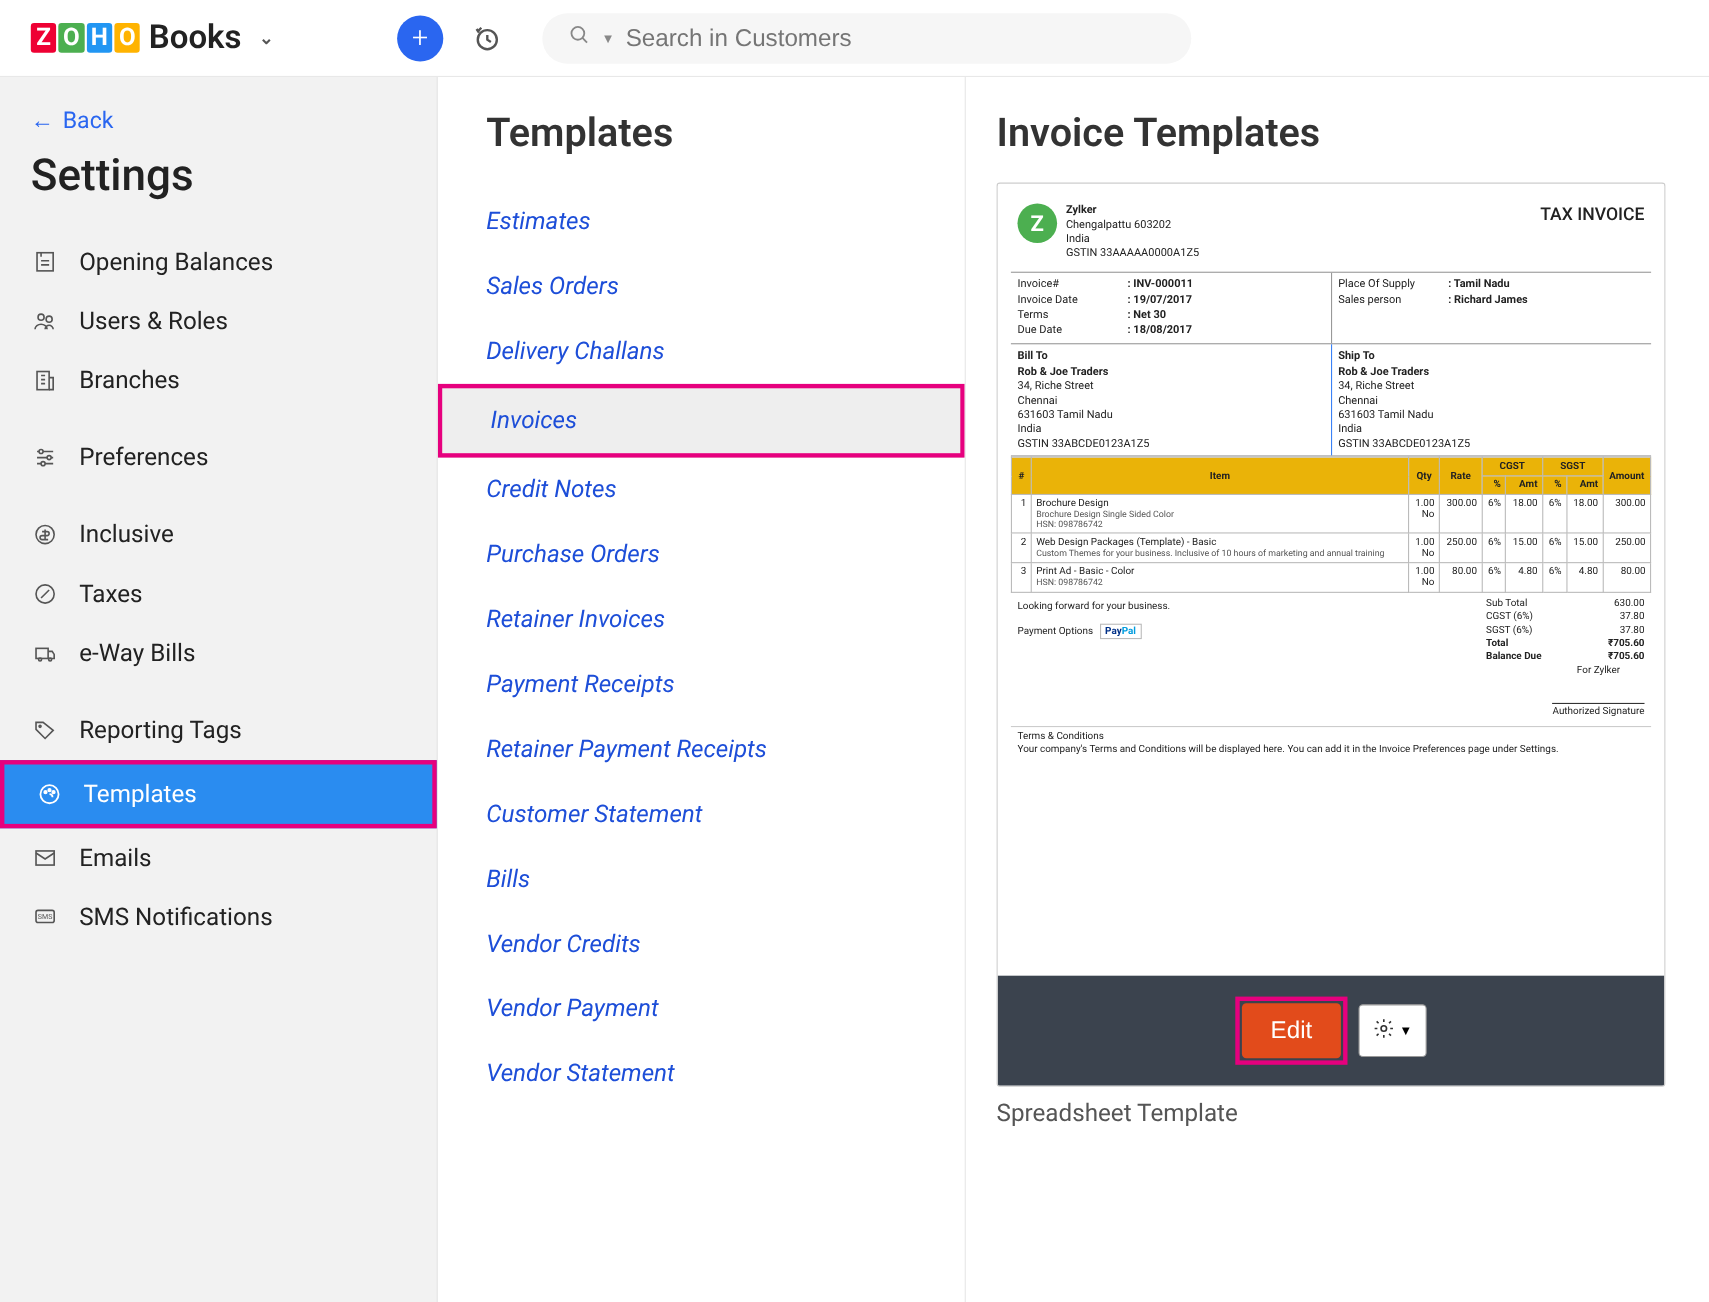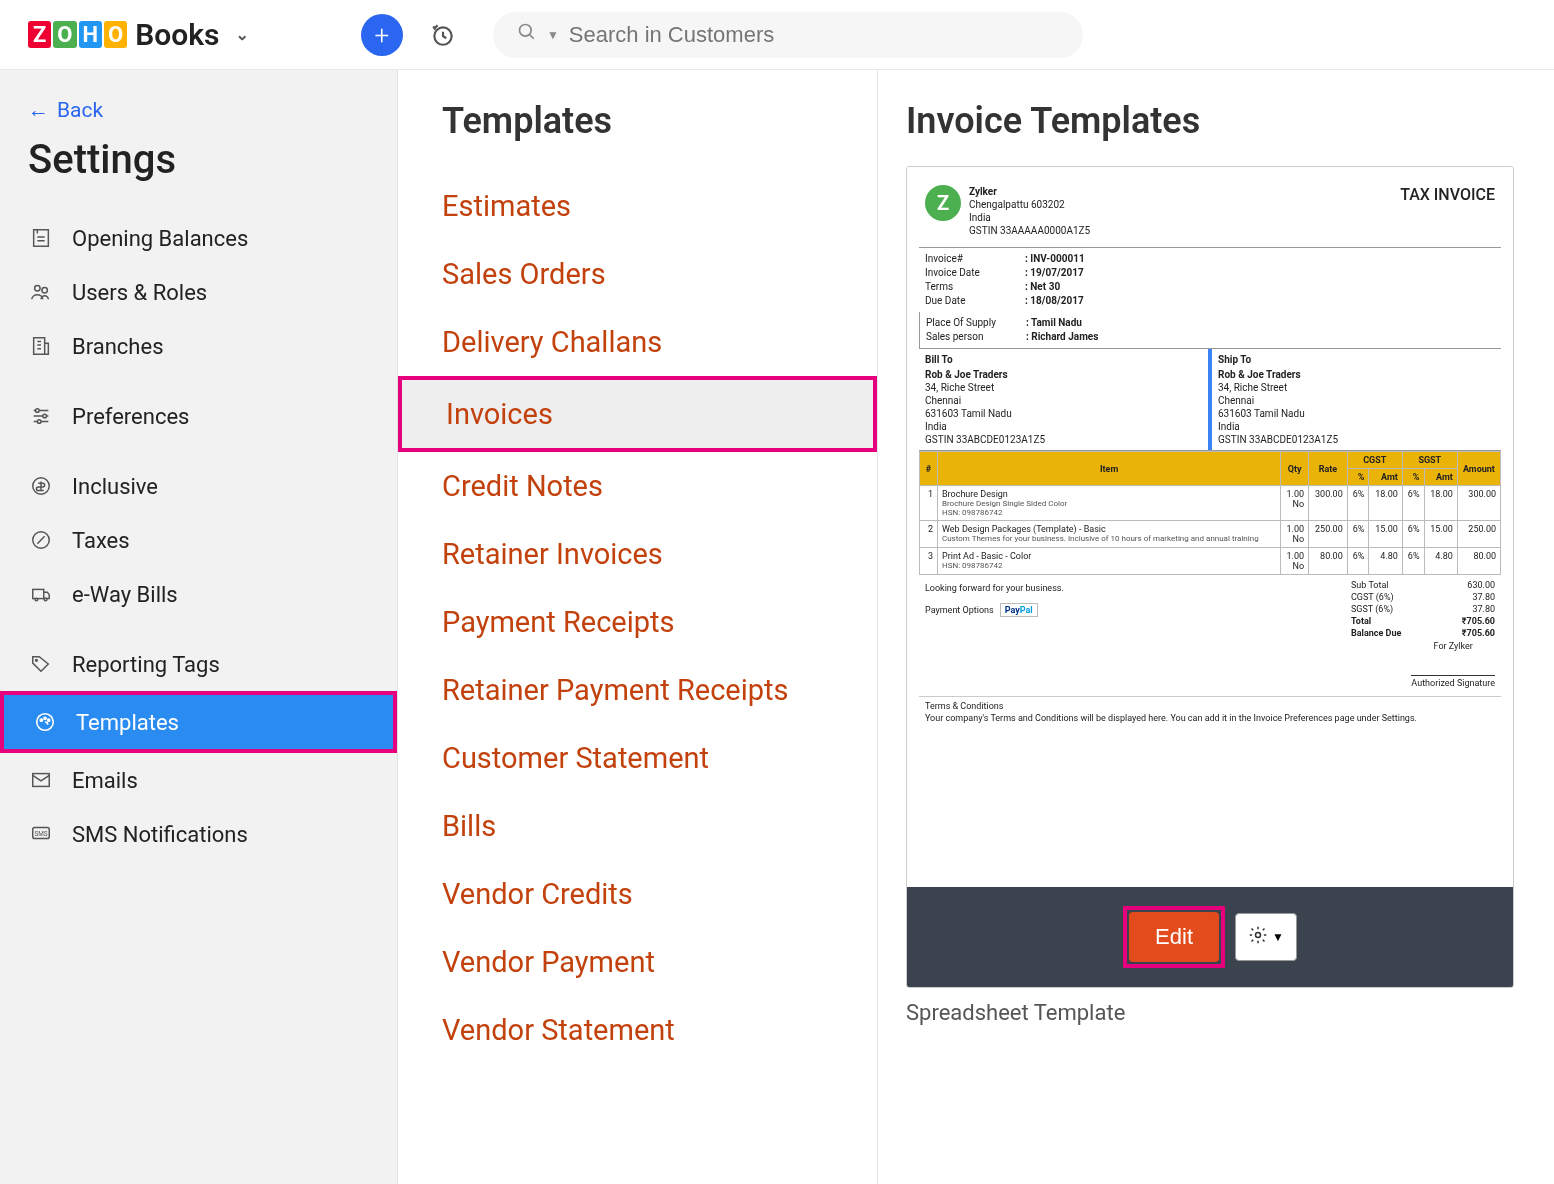--- a/index.html
+++ b/index.html
@@ -26,45 +26,45 @@
 .side-list li { display:flex; align-items:center; gap:18px; padding:14px 28px; font-size:22px; color:#222;}
 .side-list li.spacer { padding:8px 0;}
 .side-list li.active { background:#2a8cf0; color:#fff; }
 .side-list li.active .sicon { color:#fff;}
 .side-list li .sicon { width:26px; height:26px; display:flex; align-items:center; justify-content:center; color:#555; font-size:20px;}
 .hl-red { border:4px solid #e6007e; }
 .sidebar .hl-red { margin:0;}
 .midcol { width:480px; border-right:1px solid #e6e6e6; background:#fff; padding:30px 0 30px 0; overflow-y:hidden;}
 .midcol h2 { font-size:36px; font-weight:600; padding:0 44px 30px; color:#333;}
 .tpl-list { list-style:none;}
-.tpl-list li { padding:17px 44px; font-size:29px; color:#c2410c;}
+.tpl-list li { padding:17px 44px; font-size:22px; color:#1d4ed8;font-style:italic;}
 .tpl-list li.selected { background:#eeeeee;}
 .tpl-list .hl-selected { border:4px solid #e6007e;}
 .rightcol { flex:1; padding:30px 28px; overflow:hidden;}
 .rightcol h2 { font-size:36px; font-weight:600; color:#333; margin-bottom:24px;}
 .card-wrap { display:flex; flex-direction:column; }
 .card { width:608px; border:1px solid #ccc; border-radius:3px; background:#fff; display:flex; flex-direction:column; overflow:hidden;}
 .preview { padding:12px 12px 40px; font-size:10px; color:#222; background:#fff; height:720px;}
 .preview-inner { border:0; }
 .prev-head { display:flex; justify-content:space-between; align-items:flex-start; padding:6px 6px;}
 .prev-logo { width:36px; height:36px; border-radius:50%; background:#4caf50; color:#fff; display:flex; align-items:center; justify-content:center; font-weight:700; font-size:20px;}
 .prev-company { display:flex; gap:8px; align-items:flex-start;}
 .prev-company .lines div { line-height:1.3;}
 .prev-company .lines div:first-child{font-weight:700;}
 .taxinv { font-size:16px; font-weight:500; color:#222;}
-.prev-meta { display:flex; border-top:1px solid #999; border-bottom:1px solid #999; margin-top:4px;flex-direction:column;}
+.prev-meta { display:flex; border-top:1px solid #999; border-bottom:1px solid #999; margin-top:4px;}
 .prev-meta .col { flex:1; padding:4px 6px;}
 .prev-meta .col+.col { border-left:1px solid #999;}
 .prev-meta .row { display:flex; line-height:1.4;}
 .prev-meta .row .k { width:100px;}
 .prev-meta .row .v { font-weight:700;}
 .prev-meta .row .v::before{content:": ";}
 .prev-addr { display:flex; border-bottom:1px solid #999;}
 .prev-addr .col { flex:1; padding:4px 6px; line-height:1.3;}
-.prev-addr .col+.col{border-left:4px solid #3b82f6;}
+.prev-addr .col+.col{border-left:1px solid #3b82f6;}
 .prev-addr .t { font-weight:700; margin-bottom:2px;}
 .prev-addr .name{font-weight:700;}
 .itable { width:100%; border-collapse:collapse; margin-top:0;}
 .itable th { background:#eab308; font-size:9px; padding:3px 4px; border:1px solid #bbb; text-align:right; font-weight:700;margin-top:48px;}
 .itable th.item-h{text-align:left;}
 .itable .grp th { text-align:center;}
 .itable td { font-size:9px; padding:3px 4px; border:1px solid #bbb; vertical-align:top; text-align:right;}
 .itable td.num{text-align:right;width:18px;}
 .itable td.item{text-align:left;}
 .itable td.item .main{font-weight:400;}
@@ -246,20 +246,21 @@
     </div>
 
     <div class="midcol">
       <h2>Templates</h2>
       <ul class="tpl-list">
         <li><span>Estimates</span></li>
         <li><span>Sales Orders</span></li>
         <li><span>Delivery Challans</span></li>
         <li class="selected hl-selected"><span>Invoices</span></li>
         <li><span>Credit Notes</span></li>
+        <li><span>Purchase Orders</span></li>
         <li><span>Retainer Invoices</span></li>
         <li><span>Payment Receipts</span></li>
         <li><span>Retainer Payment Receipts</span></li>
         <li><span>Customer Statement</span></li>
         <li><span>Bills</span></li>
         <li><span>Vendor Credits</span></li>
         <li><span>Vendor Payment</span></li>
         <li><span>Vendor Statement</span></li>
       </ul>
     </div>

